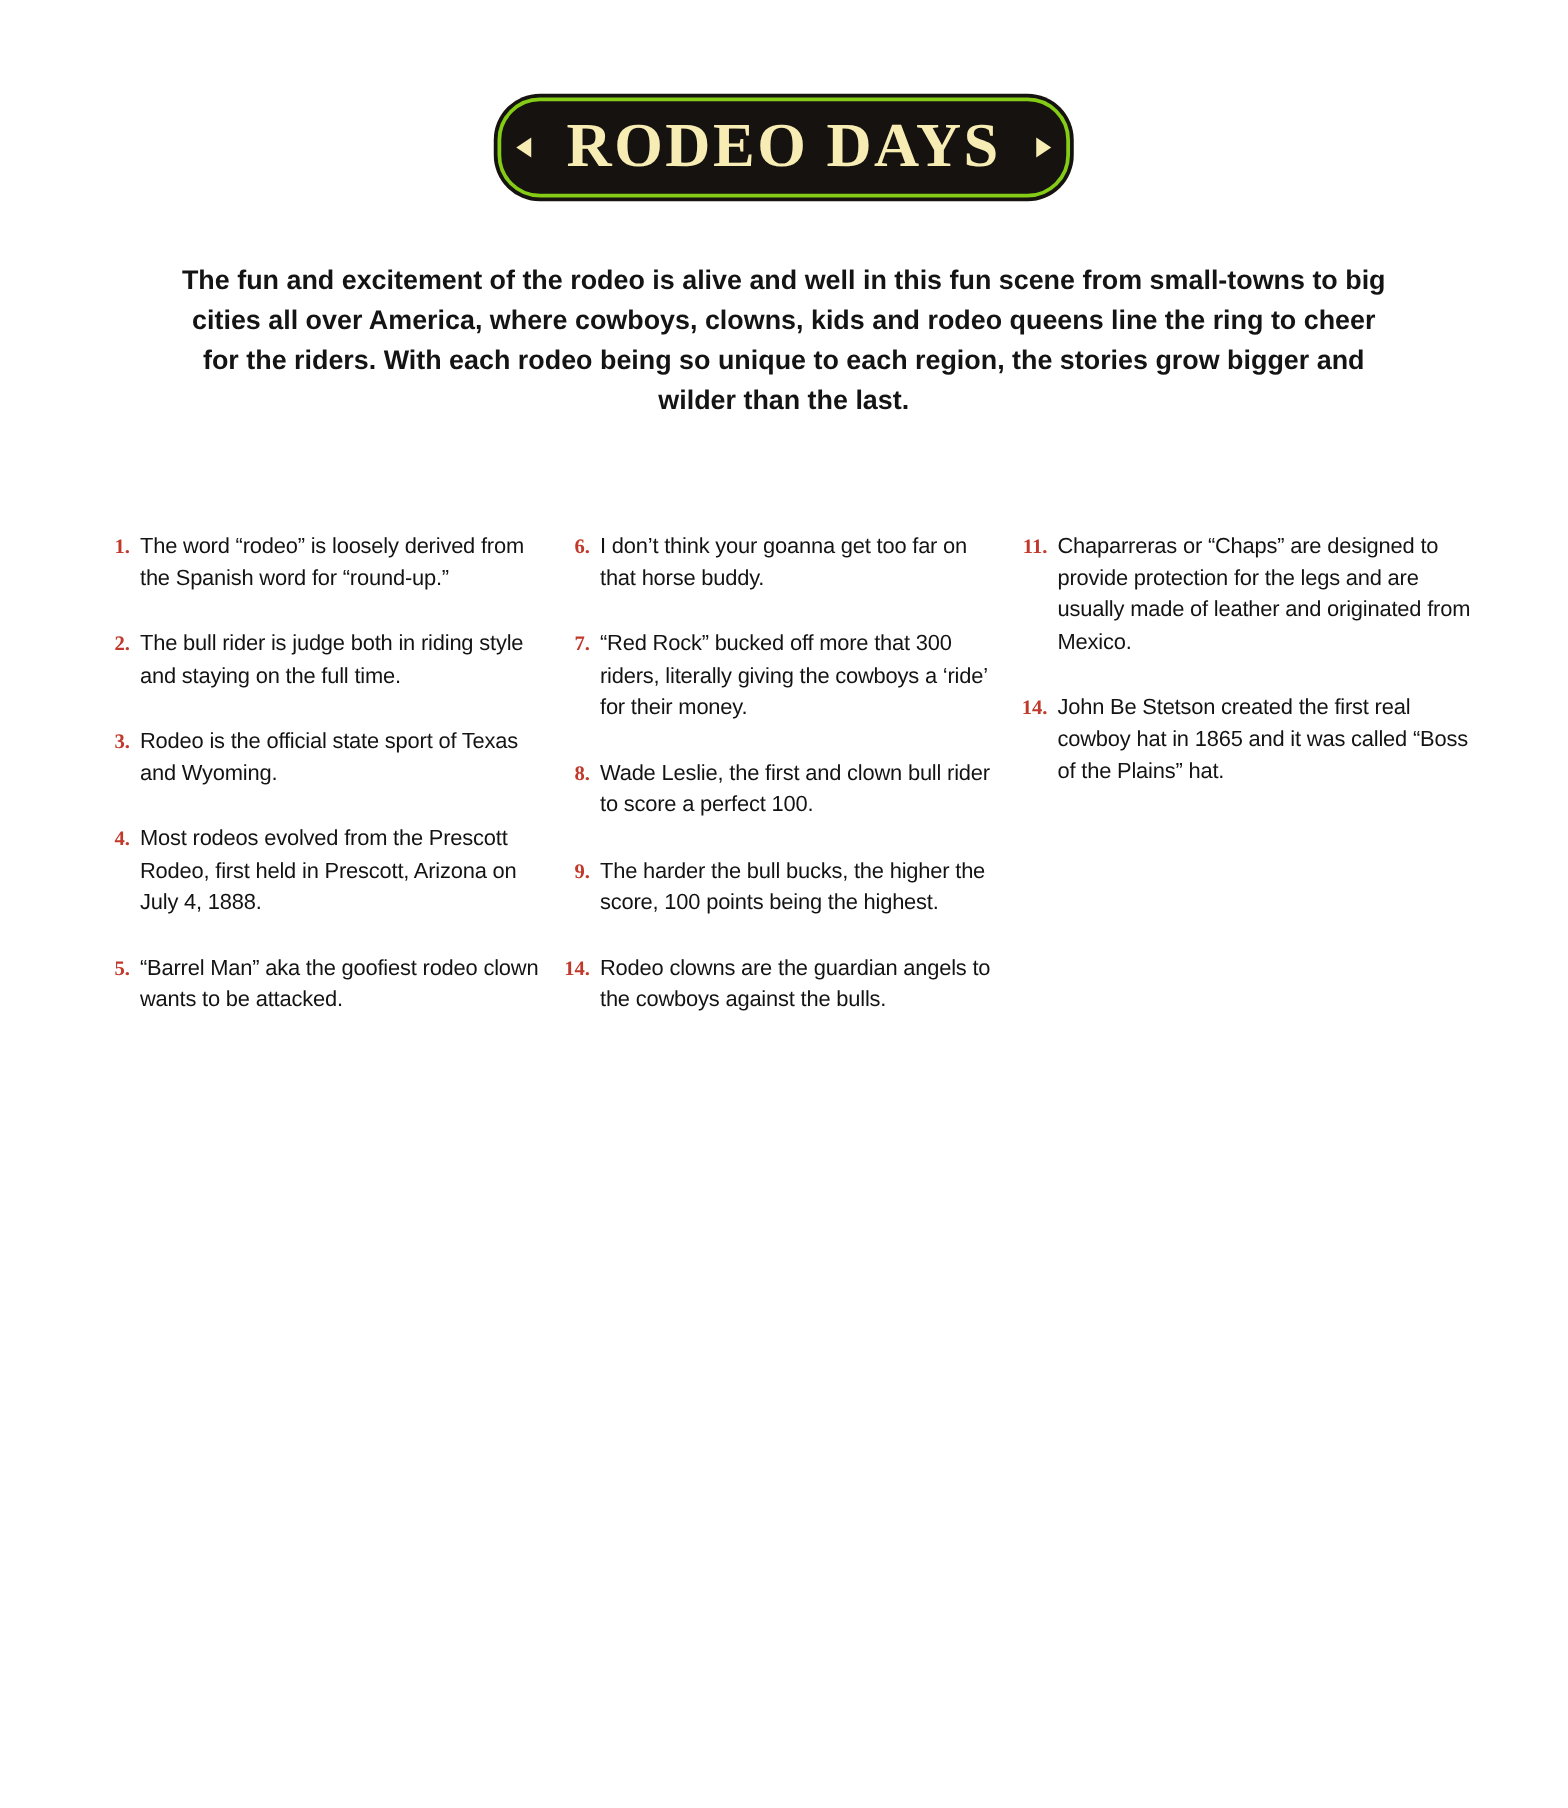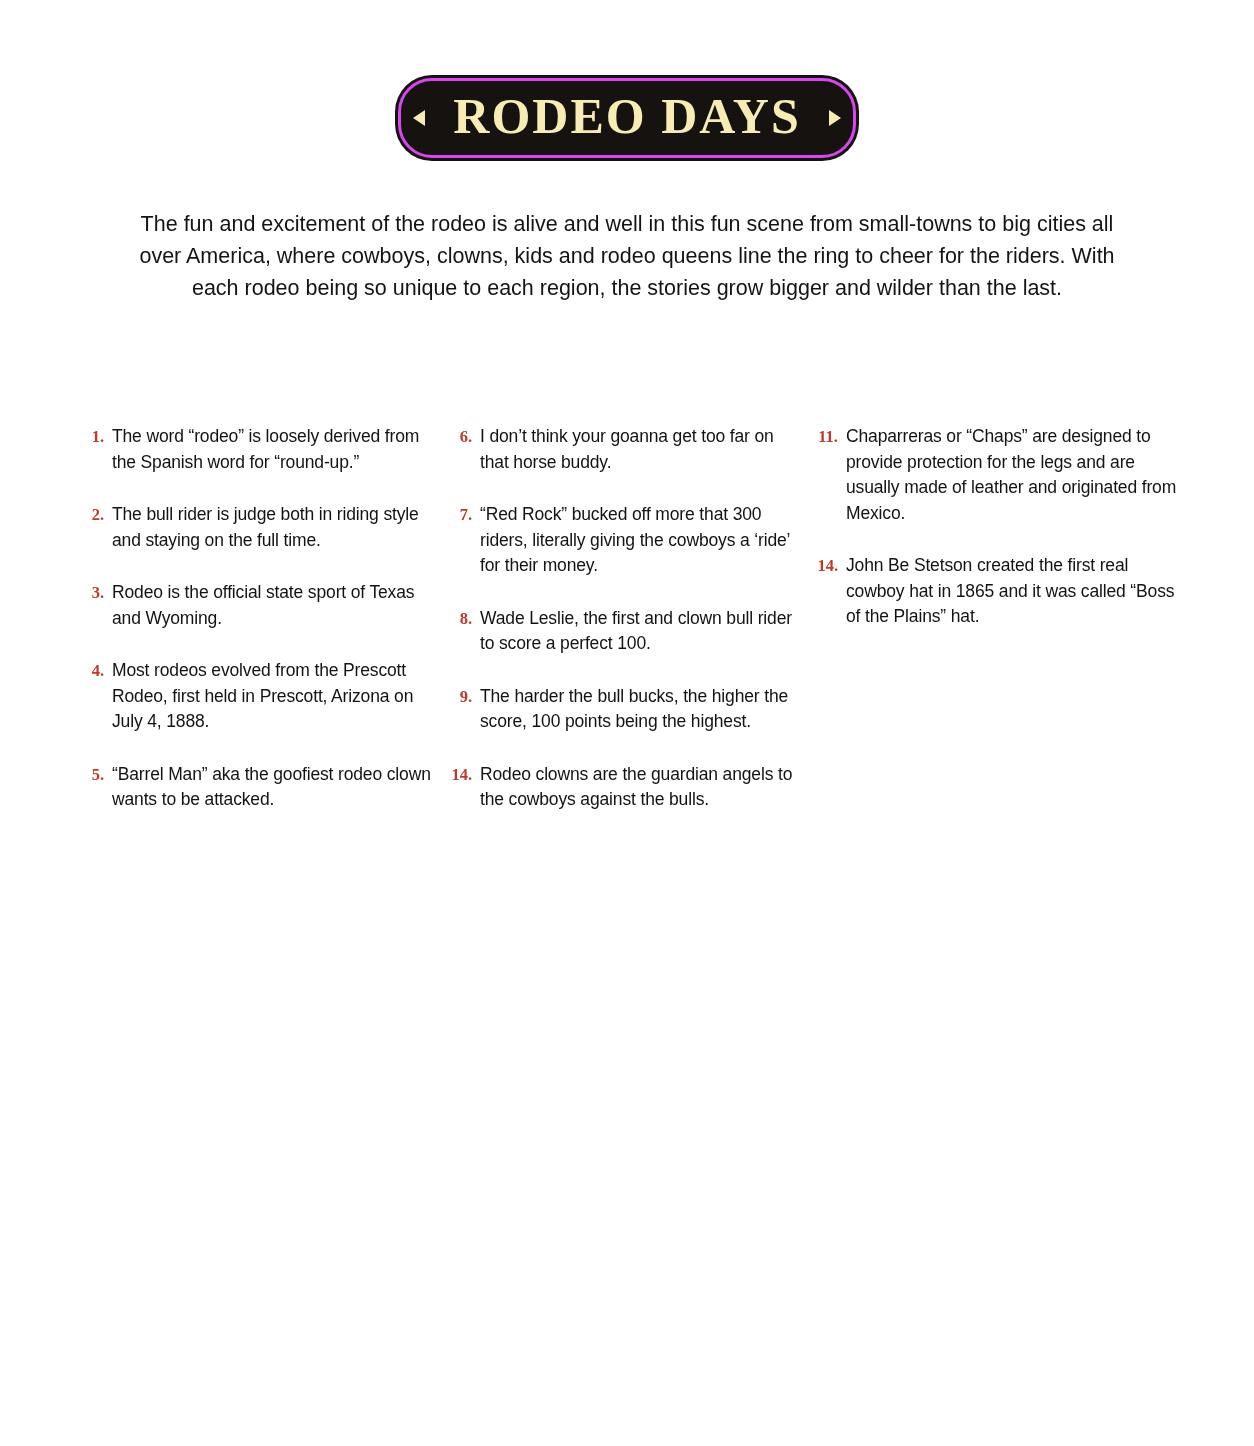--- a/index.html
+++ b/index.html
@@ -21,21 +21,21 @@
     position: absolute;
     top: 78px;
     left: 0;
     width: 100%;
     display: flex;
     justify-content: center;
   }
   .plaque {
     position: relative;
     background: #15120f;
-    border: 3px solid #d946ef;
+    border: 3px solid #84cc16;
     border-radius: 34px;
     padding: 10px 46px 14px 46px;
     box-shadow: 0 0 0 3px #15120f;
     display: flex;
     align-items: center;
     justify-content: center;
     min-width: 360px;
   }
   .plaque-title {
     font-family: "Liberation Serif", serif;
@@ -71,20 +71,21 @@
     left: 0;
     width: 100%;
     text-align: center;
   }
   .intro p {
     margin: 0 auto;
     width: 980px;
     font-size: 21.5px;
     line-height: 32px;
     color: #141414;
+    font-weight: bold;
   }
 
   
   .facts {
     position: absolute;
     top: 424px;
     left: 84px;
     width: 1100px;
     display: flex;
     gap: 0;

